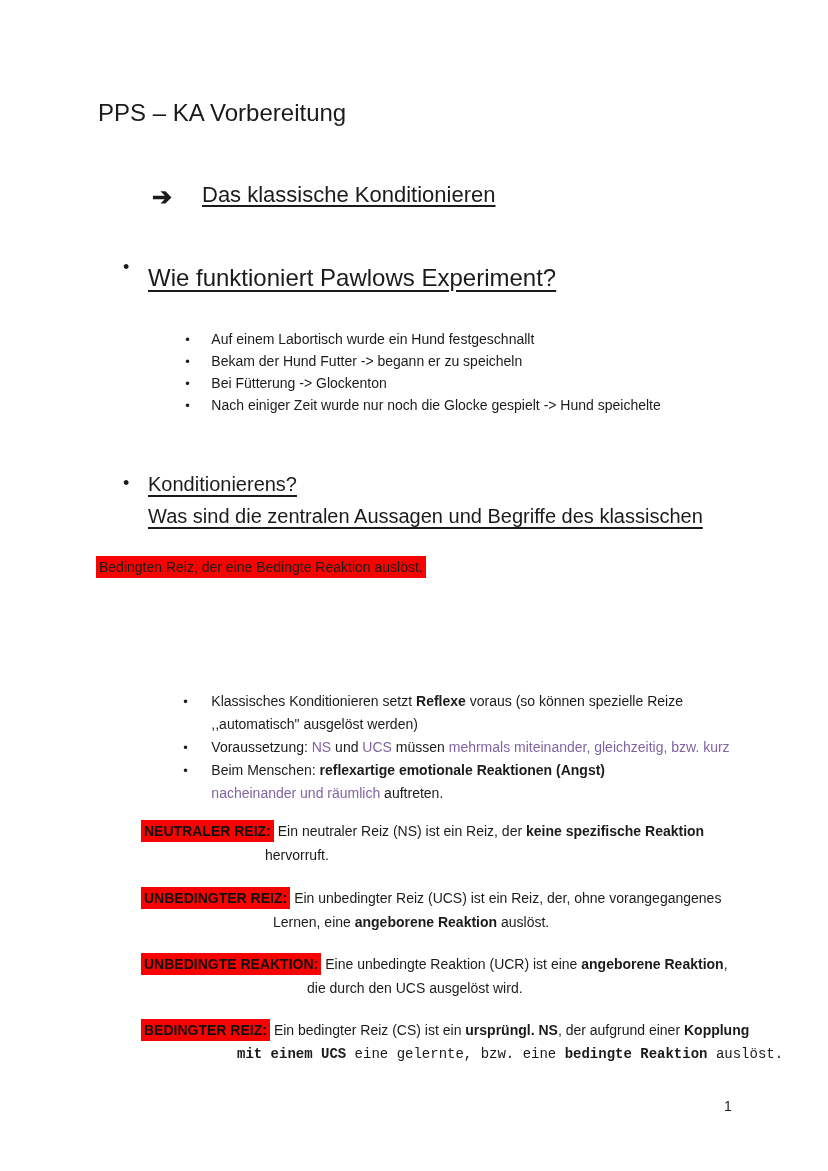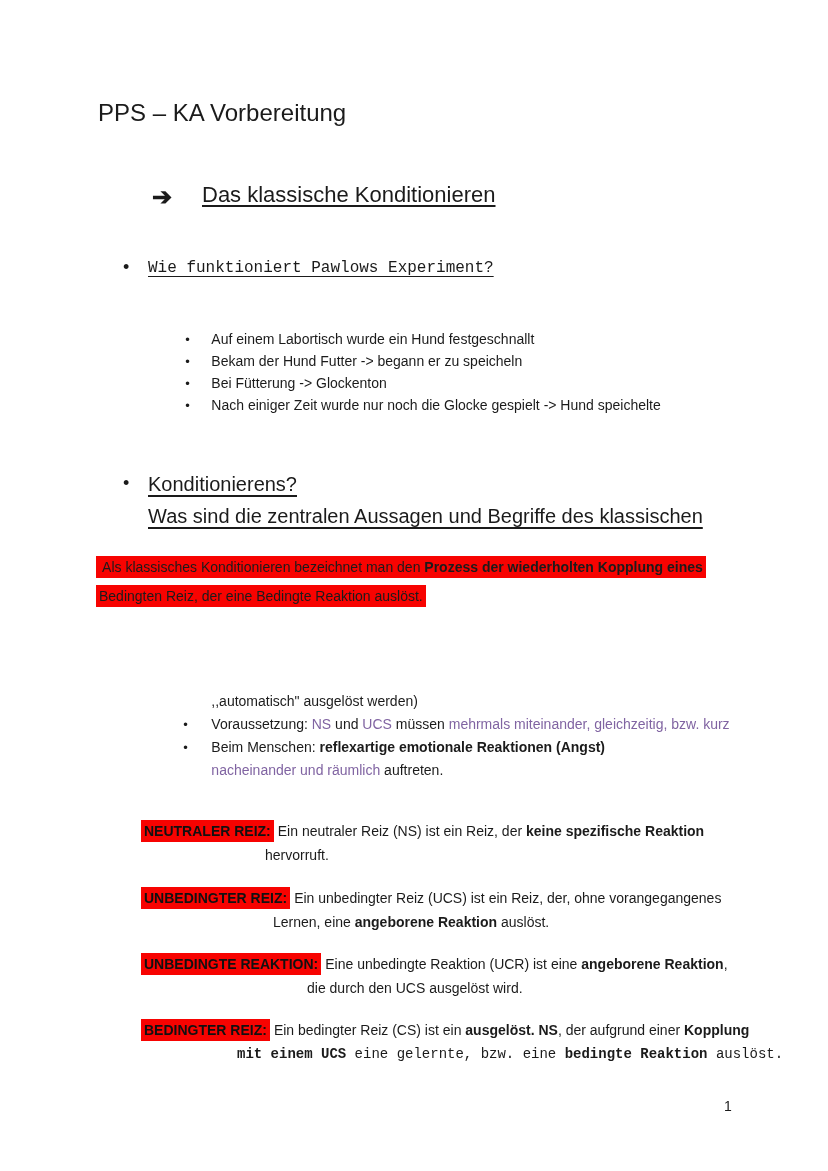--- a/index.html
+++ b/index.html
@@ -28,25 +28,24 @@
   .main-heading-text {
     left:202px; top:178px;
     font-size:22px; line-height:34px;
     text-decoration:underline;
     text-decoration-thickness:2px;
     text-underline-offset:3px;
   }
   .q-bullet { font-size:18px; }
   .q1-bullet { left:123px; top:257px; }
   .q1-text {
-    left:148px; top:254px;
-    font-size:16px; line-height:28px;
+    left:148px; top:264px;
+    font-size:24px; line-height:28px;
     text-decoration:underline;
     text-underline-offset:4px;
-    font-family:Liberation Mono, monospace;
   }
   .sub-bullets { left:162px; top:306px; font-size:14px; }
   .sub-row { height:22px; line-height:22px; white-space:pre; }
   .sub-row .dot { display:inline-block; width:26px; font-size:13px; }
 
   .q2-bullet { left:123px; top:473px; }
   .q2-lines { left:148px; top:468px; font-size:20px; }
   .q2-line {
     height:32px; line-height:32px; white-space:pre;
   }
@@ -116,25 +115,27 @@
     </div>
   </div>
 
   <div class="abs q-bullet q2-bullet">•</div>
   <div class="abs q2-lines">
     <div class="q2-line"><span>Konditionierens?</span></div>
     <div class="q2-line"><span>Was sind die zentralen Aussagen und Begriffe des klassischen</span></div>
   </div>
 
   <div class="abs redbox">
-    <div class="red-line"><span class="hl"><span> Als klassisches Konditionieren bezeichnet man den </span><span class="b">Prozess der wiederholten Kopplung eines</span></span></div>
     <div class="red-line"><span class="hl"><span>Bedingten Reiz, der eine Bedingte Reaktion auslöst.</span></span></div>
   </div>
 
   <div class="abs bullets2">
+    <div class="b2-row">
+      <span class="dot">•</span><span><span>Klassisches Konditionieren setzt </span><span class="b">Reflexe</span><span> voraus (so können spezielle Reize</span></span>
+    </div>
     <div class="b2-row b2-cont">
       <span><span>,,automatisch" ausgelöst werden)</span></span>
     </div>
     <div class="b2-row">
       <span class="dot">•</span><span><span>Voraussetzung: </span><span class="p">NS</span><span> und </span><span class="p">UCS</span><span> müssen </span><span class="p">mehrmals miteinander, gleichzeitig, bzw. kurz</span></span>
     </div>
     <div class="b2-row">
       <span class="dot">•</span><span><span>Beim Menschen: </span><span class="b">reflexartige emotionale Reaktionen (Angst)</span></span>
     </div>
     <div class="b2-row b2-cont">
@@ -151,19 +152,19 @@
     <div class="def-line1"><span class="hl def-term">UNBEDINGTER REIZ:</span><span><span>Ein unbedingter Reiz (UCS) ist ein Reiz, der, ohne vorangegangenes</span></span></div>
     <div class="def-line2"><span><span>Lernen, eine </span><span class="b">angeborene Reaktion</span><span> auslöst.</span></span></div>
   </div>
 
   <div class="abs def def-2">
     <div class="def-line1"><span class="hl def-term">UNBEDINGTE REAKTION:</span><span><span>Eine unbedingte Reaktion (UCR) ist eine </span><span class="b">angeborene Reaktion</span><span>,</span></span></div>
     <div class="def-line2"><span><span>die durch den UCS ausgelöst wird.</span></span></div>
   </div>
 
   <div class="abs def def-3">
-    <div class="def-line1"><span class="hl def-term">BEDINGTER REIZ:</span><span><span>Ein bedingter Reiz (CS) ist ein </span><span class="b">ausgelöst. NS</span><span>, der aufgrund einer </span><span class="b">Kopplung</span></span></div>
+    <div class="def-line1"><span class="hl def-term">BEDINGTER REIZ:</span><span><span>Ein bedingter Reiz (CS) ist ein </span><span class="b">ursprüngl. NS</span><span>, der aufgrund einer </span><span class="b">Kopplung</span></span></div>
     <div class="def-line2"><span><span class="b">mit einem UCS</span><span> eine gelernte, bzw. eine </span><span class="b">bedingte Reaktion</span><span> auslöst.</span></span></div>
   </div>
 
   <div class="abs page-number">1</div>
 
 </div>
 
 </body></html>

